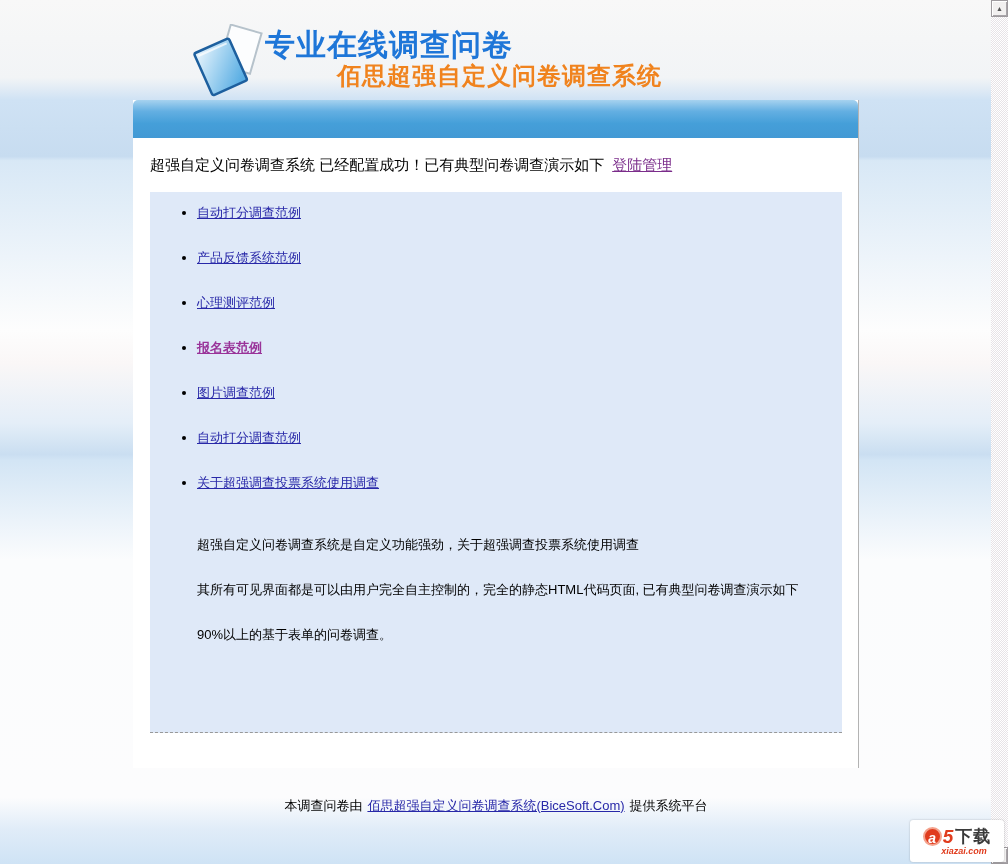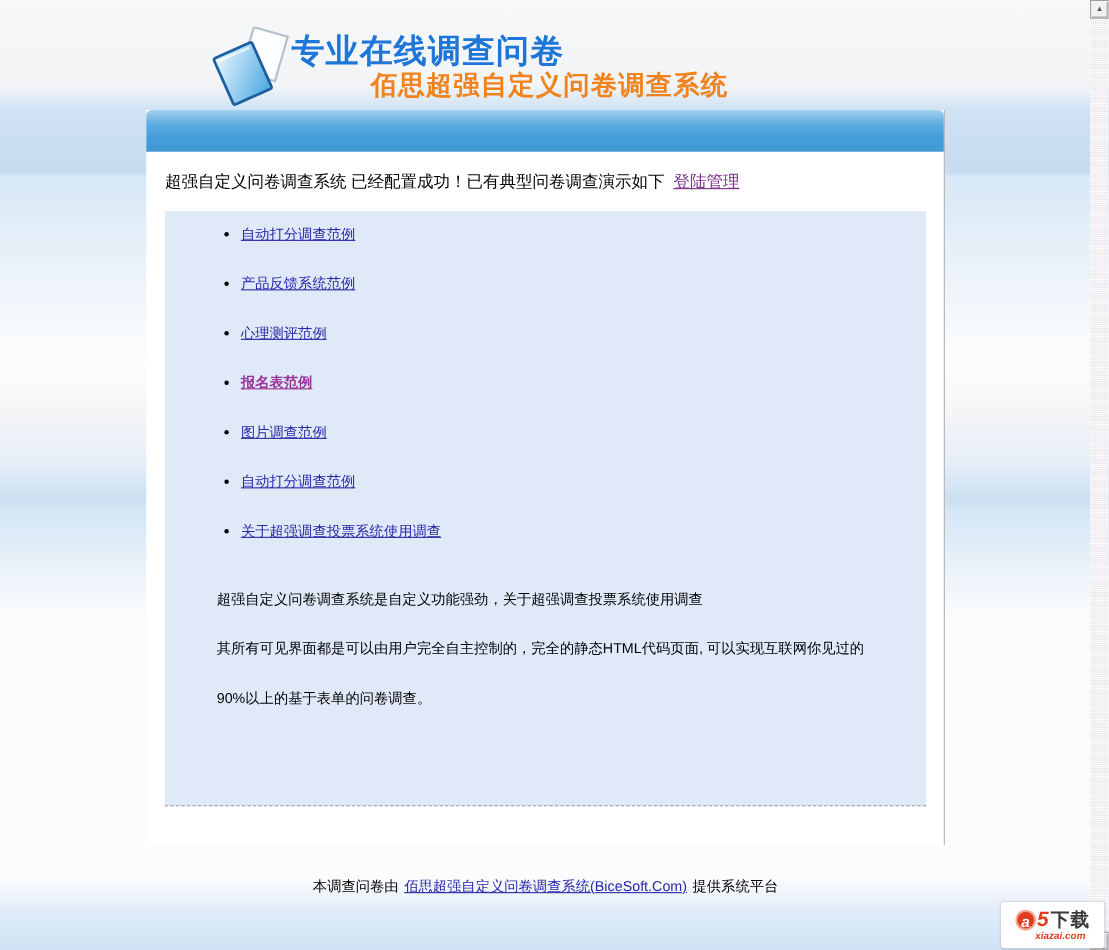--- a/index.html
+++ b/index.html
@@ -24,21 +24,21 @@
       #d3e5f5 53.3%,
       #fbfcfd 64.8%,
       #fcfcfd 92.3%,
       #e0ecf8 96%,
       #cfe3f5 100%);
   }
 
   
   .brand{position:absolute;left:193px;top:24px;display:flex;}
   .brand-icon{width:76px;height:76px;flex:0 0 auto;}
-  .brand-text{padding-top:6px;margin-left:-4px;}
+  .brand-text{padding-top:6px;margin-left:-4px;font-family:Liberation Mono, monospace;}
   .brand-title{
     font-size:30px;font-weight:bold;line-height:34px;
     color:var(--brand_blue,#1e76d8);letter-spacing:1px;
   }
   .brand-subtitle{
     font-size:24px;font-weight:bold;line-height:28px;
     color:var(--brand_orange,#f0831e);margin-left:72px;letter-spacing:1px;
   }
 
   
@@ -59,21 +59,21 @@
   .admin-link{
     color:var(--admin_link_purple,#7b2d8b);
     text-decoration:underline;margin-left:8px;cursor:pointer;
   }
   .bluebox{
     margin-left:17px;width:692px;height:541px;box-sizing:border-box;
     background:var(--panel_blue,#dfe9f8);
     border-bottom:1px dashed #999;
   }
   .bluebox ul{
-    margin:0;padding:14px 0 0 69px;list-style:disc outside;
+    margin:0;padding:14px 0 0 47px;list-style:disc outside;
   }
   .bluebox li{
     height:14px;margin-bottom:31px;color:#000;font-size:13px;line-height:14px;
   }
   .bluebox li a{
     color:var(--link_blue,#2828a8);text-decoration:underline;cursor:pointer;
   }
   .bluebox li a.visited{color:var(--link_visited,#993399);font-weight:bold;}
   .description{margin-top:48px;}
   .description p{
@@ -175,21 +175,21 @@
           <li><a href="#">自动打分调查范例</a></li>
           <li><a href="#">产品反馈系统范例</a></li>
           <li><a href="#">心理测评范例</a></li>
           <li><a href="#" class="visited">报名表范例</a></li>
           <li><a href="#">图片调查范例</a></li>
           <li><a href="#">自动打分调查范例</a></li>
           <li><a href="#">关于超强调查投票系统使用调查</a></li>
         </ul>
       <div class="description">
           <p>超强自定义问卷调查系统是自定义功能强劲，关于超强调查投票系统使用调查</p>
-          <p>其所有可见界面都是可以由用户完全自主控制的，完全的静态HTML代码页面, 可以实现互联网你见过的</p>
+          <p>其所有可见界面都是可以由用户完全自主控制的，完全的静态HTML代码页面, 已有典型问卷调查演示如下</p>
           <p>90%以上的基于表单的问卷调查。</p>
         </div>
     </div>
   </div>
 
   <div class="footer">
     <span>本调查问卷由</span><a href="#">佰思超强自定义问卷调查系统(BiceSoft.Com)</a><span>提供系统平台</span>
   </div>
 
   <div class="scrollbar">

